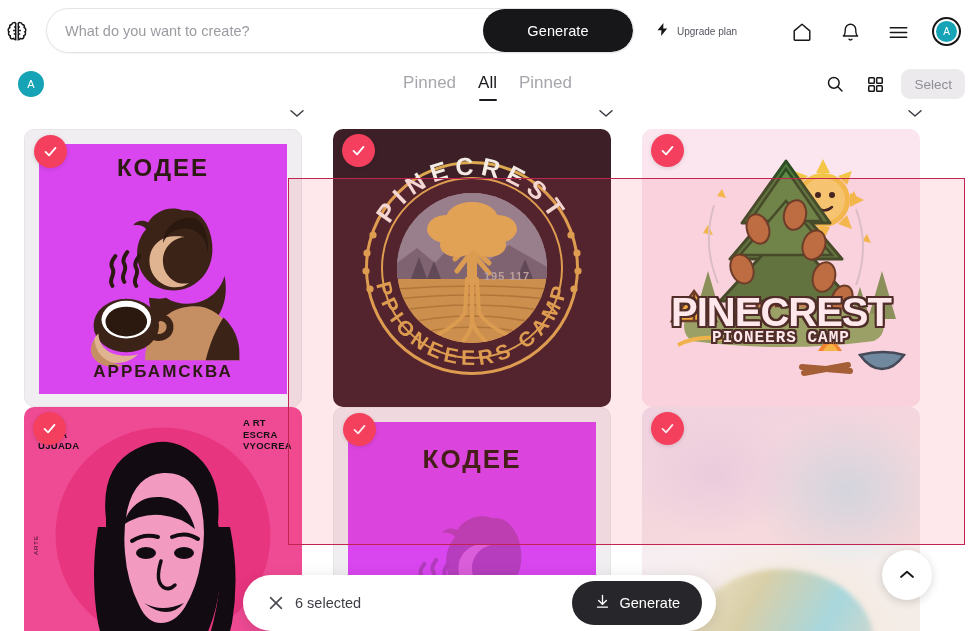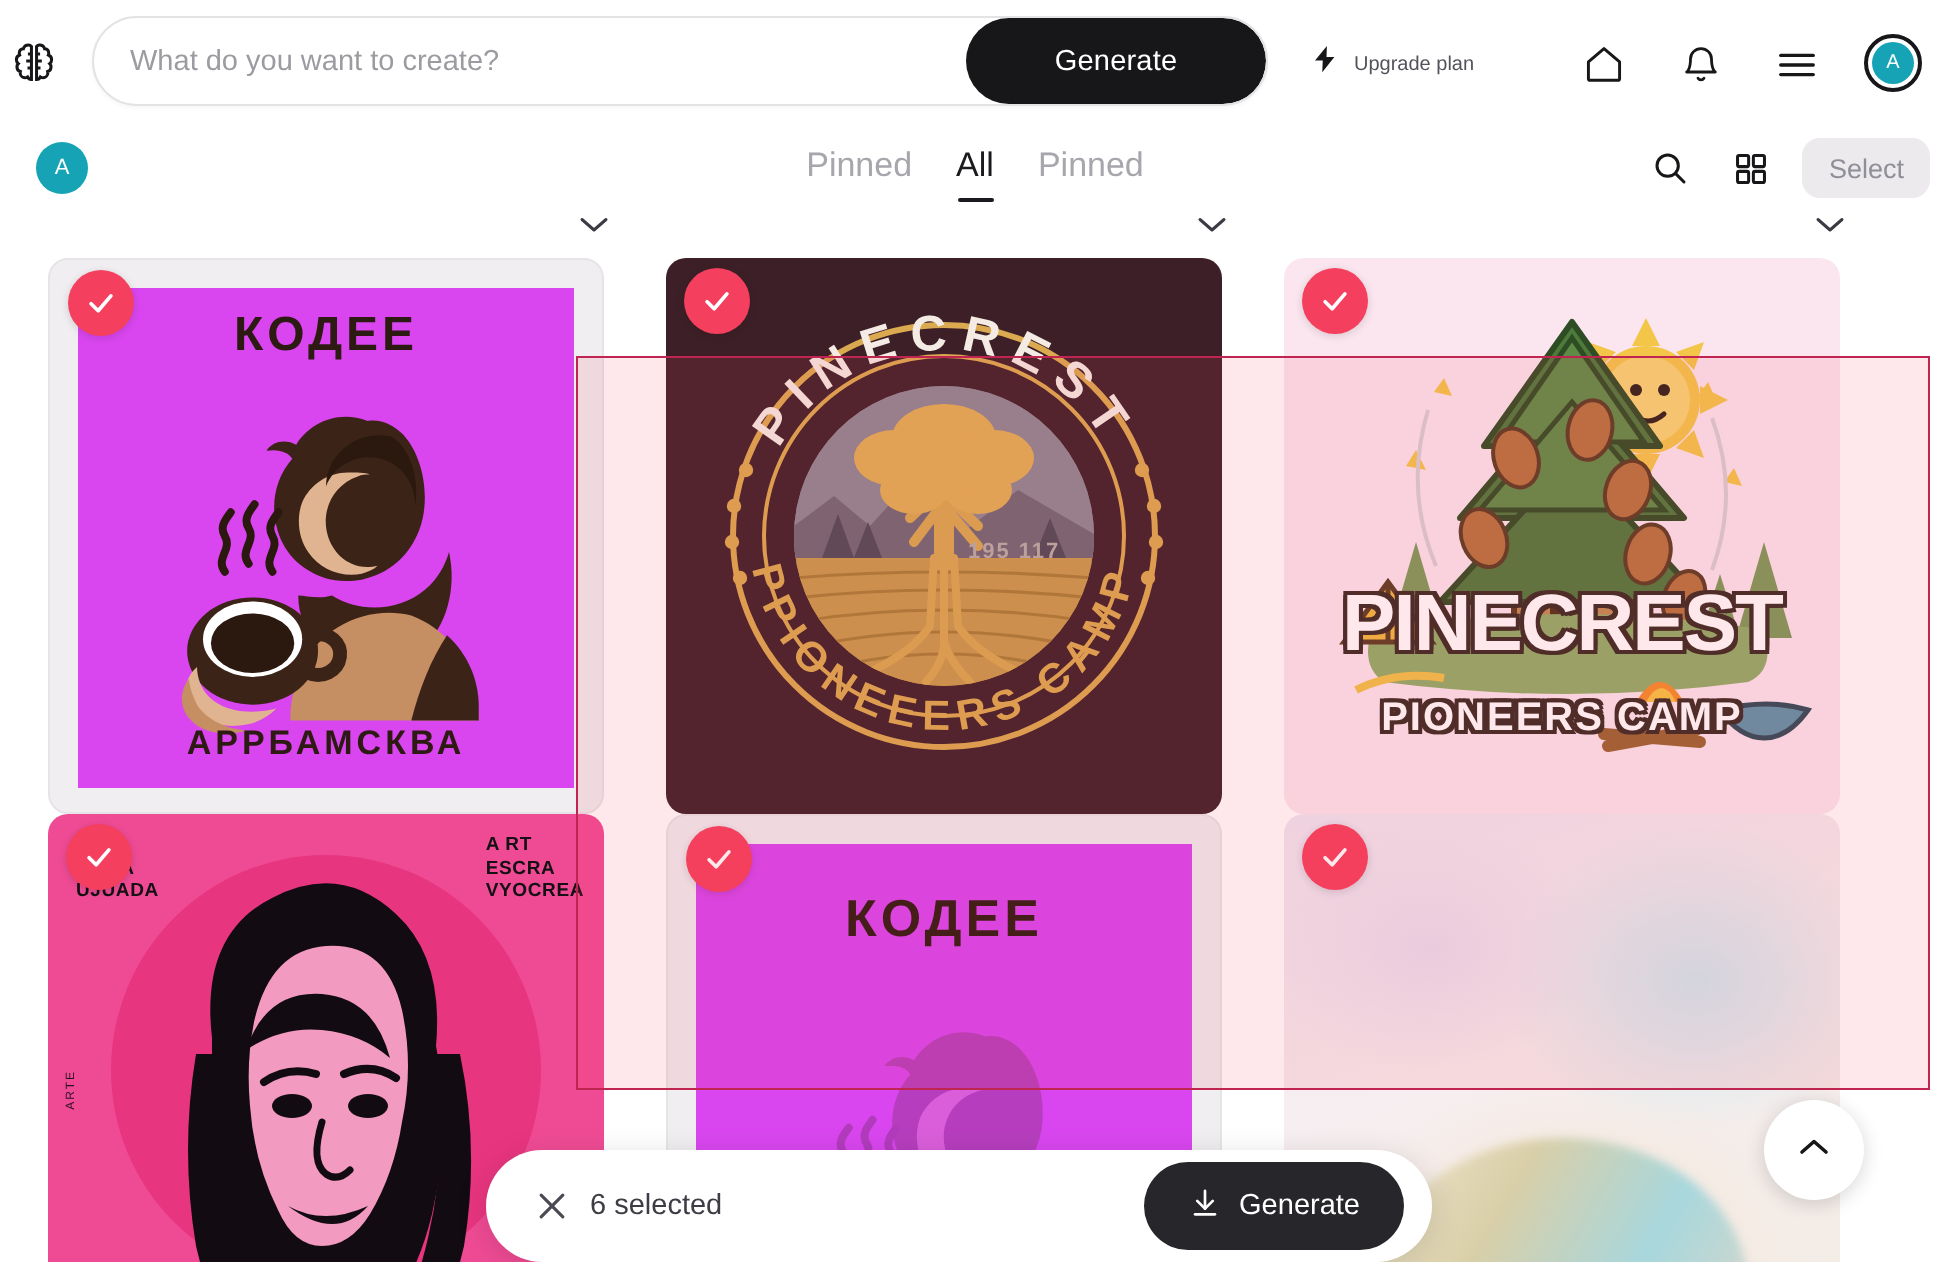--- a/index.html
+++ b/index.html
@@ -170,21 +170,21 @@
 
   
   .art-pine { width:100%; height:100%; background:#fbe6ef; position:relative; }
   .pine-title {
     position:absolute; left:0; width:100%; text-align:center;
     font-family:"Liberation Sans", sans-serif; font-weight:bold; color:#fff;
     text-shadow: -2px 0 #3a2b22, 0 2px #3a2b22, 2px 0 #3a2b22, 0 -2px #3a2b22,
                  -2px -2px #3a2b22, 2px 2px #3a2b22, -2px 2px #3a2b22, 2px -2px #3a2b22;
   }
   .pine-title.t1 { bottom:72px; font-size:40px; letter-spacing:-1px; }
-  .pine-title.t2 { bottom:36px; font-size:20px; letter-spacing:1px; }
+  .pine-title.t2 { bottom:60px; font-size:16px; letter-spacing:1px;font-family:Liberation Mono, monospace; }
 
   
   .art-poster { width:100%; height:100%; background:#ef4b94; position:relative; overflow:hidden; }
   .poster-circle {
     position:absolute; left:50%; top:46%; transform:translate(-50%,-50%);
     width:215px; height:215px; border-radius:50%; background:#e8357f;
   }
   .poster-txt {
     position:absolute; font-family:"Liberation Sans", sans-serif; font-weight:bold;
     font-size:9.5px; color:#141014; line-height:1.22; letter-spacing:.3px;

